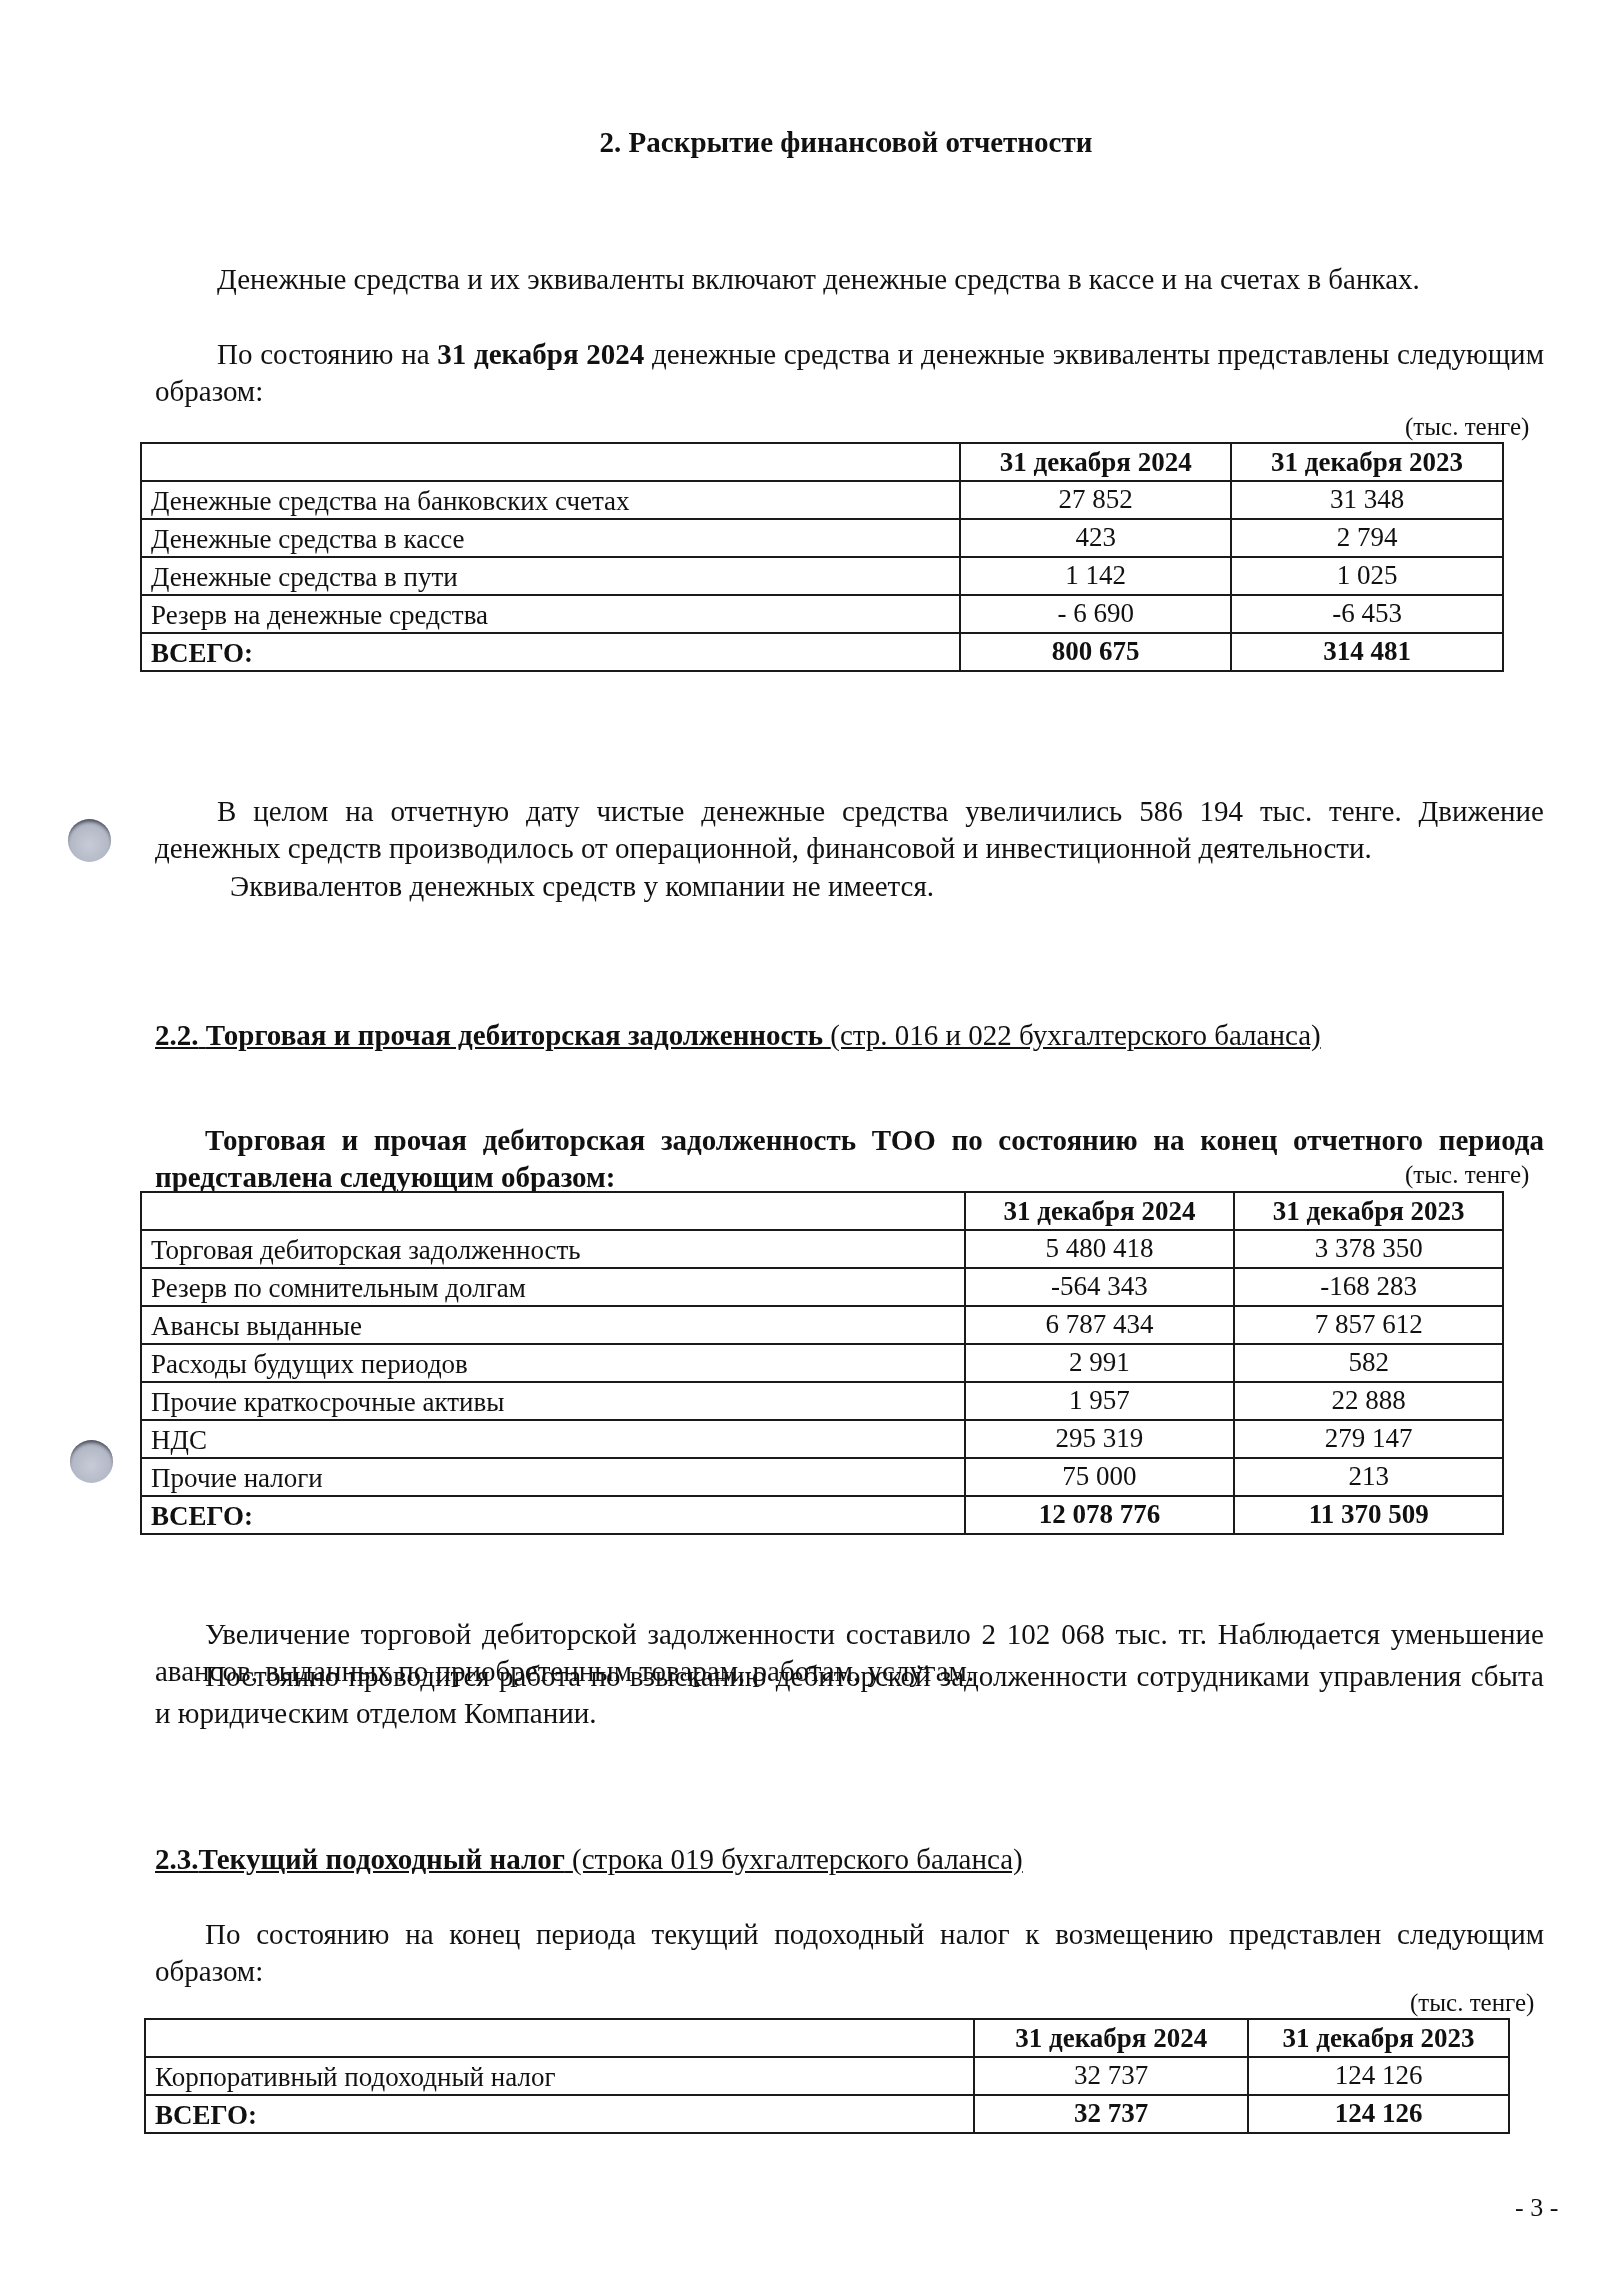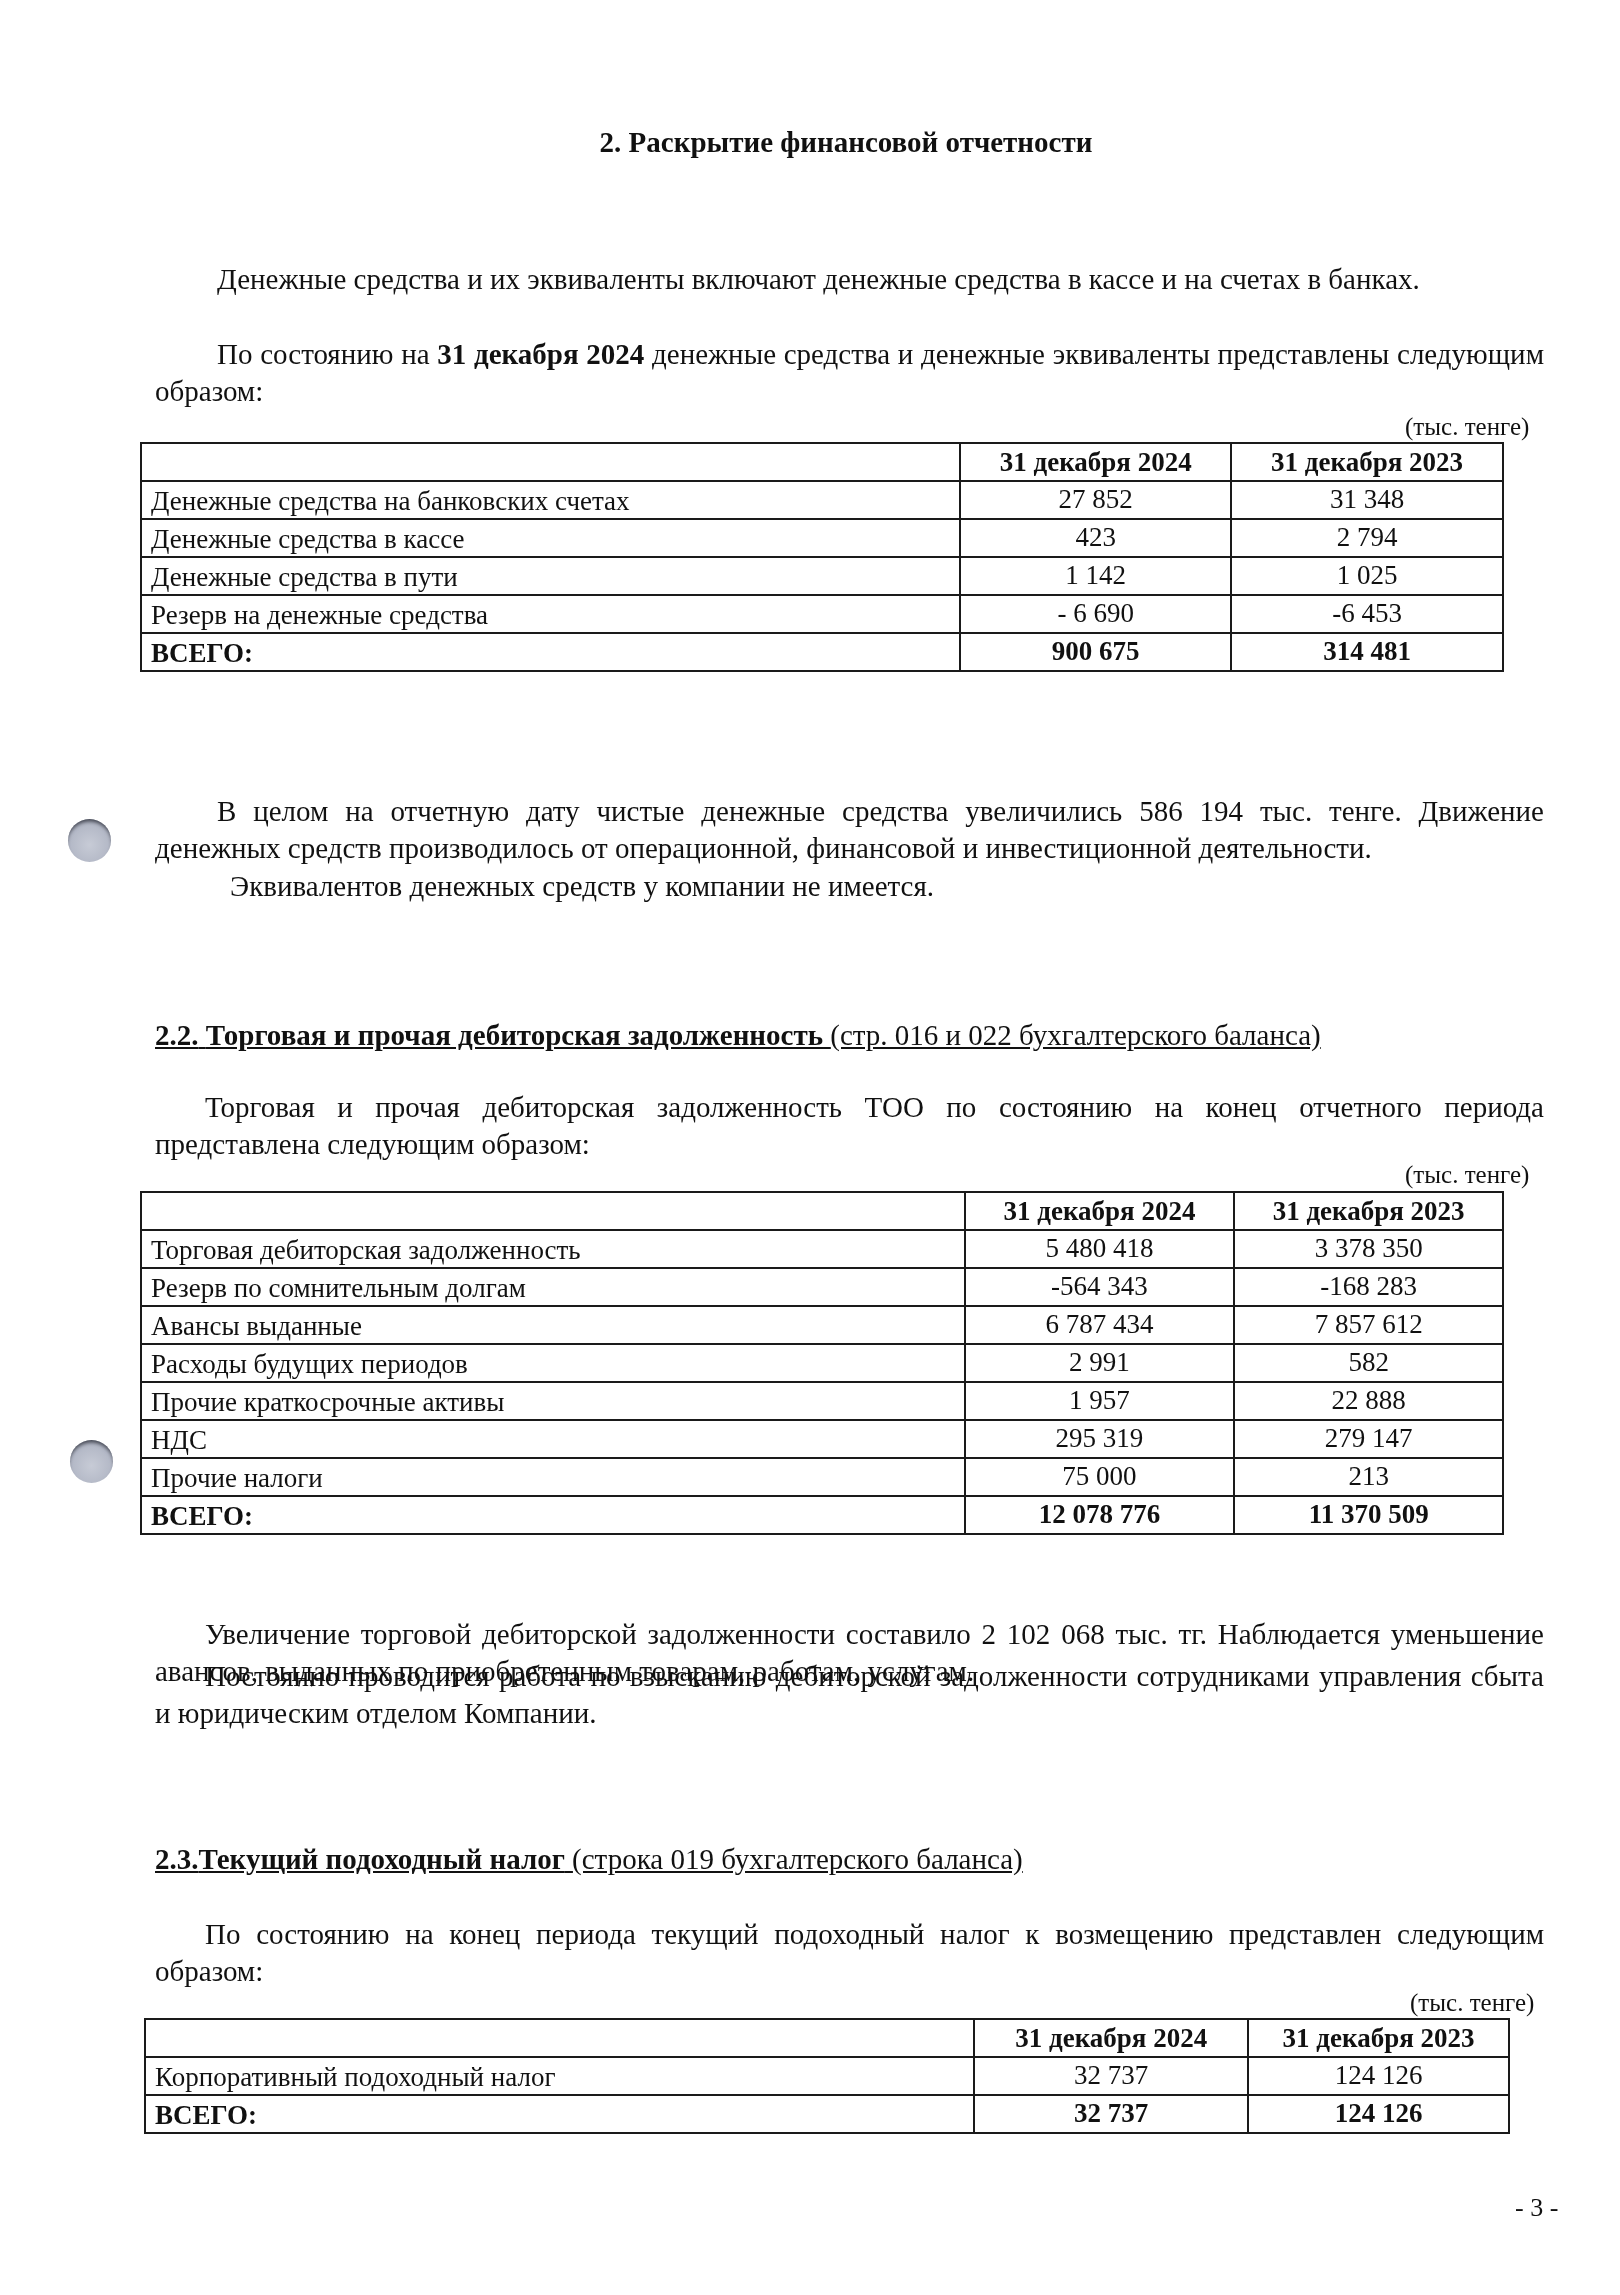--- a/index.html
+++ b/index.html
@@ -99,34 +99,34 @@
           <td class="val">1 142</td>
           <td class="val">1 025</td>
         </tr>
         <tr>
           <td class="label">Резерв на денежные средства</td>
           <td class="val">- 6 690</td>
           <td class="val">-6 453</td>
         </tr>
         <tr class="total">
           <td class="label">ВСЕГО:</td>
-          <td class="val">900 675</td>
+          <td class="val">800 675</td>
           <td class="val">314 481</td>
         </tr>
       </tbody>
     </table>
 
   <div class="para" style="top:793px;">В целом на отчетную дату чистые денежные средства увеличились 586 194 тыс.  тенге. Движение денежных средств производилось от операционной, финансовой   и инвестиционной деятельности.</div>
   <div class="para" style="top:868px; text-indent:75px;">Эквивалентов денежных средств у компании не имеется.</div>
 
   <div class="section-heading" style="top:1017px;">
     <span class="num">2.2.</span><span class="title"> </span><span class="title">Торговая и прочая дебиторская задолженность</span><span class="ref"> </span><span class="ref">(стр. 016 и 022 бухгалтерского баланса)</span>
   </div>
 
-  <div class="para" style="top:1089px; text-indent:50px;">Торговая и прочая дебиторская задолженность ТОО по состоянию на конец отчетного периода представлена следующим образом:</div>
+  <div class="para" style="top:1122px; text-indent:50px;font-weight:bold;">Торговая и прочая дебиторская задолженность ТОО по состоянию на конец отчетного периода представлена следующим образом:</div>
 
   <div class="units" style="left:1405px; top:1160px;">(тыс. тенге)</div>
 
   <table class="fin" id="table-1" style="left:140px; top:1191px; width:1364px;">
     <colgroup>
         <col style="width:825px">
         <col style="width:270px">
         <col style="width:269px">
       </colgroup>
   <thead>

